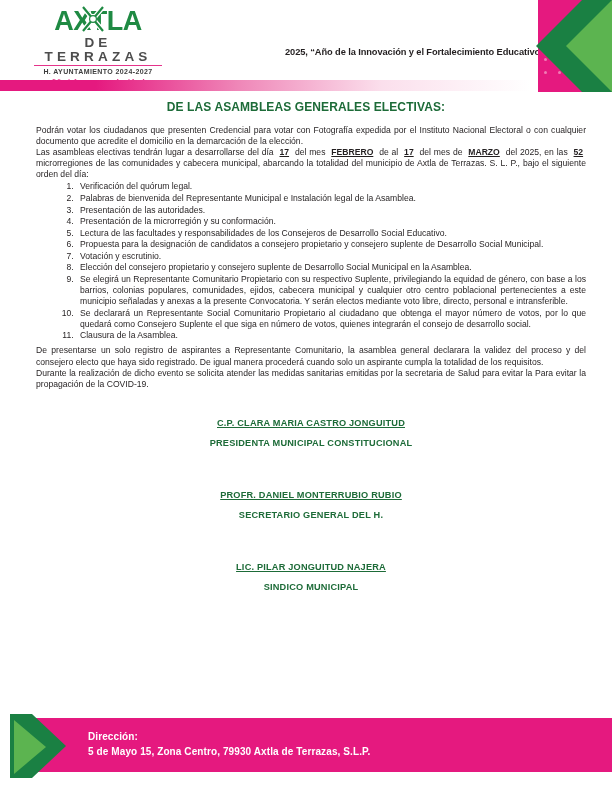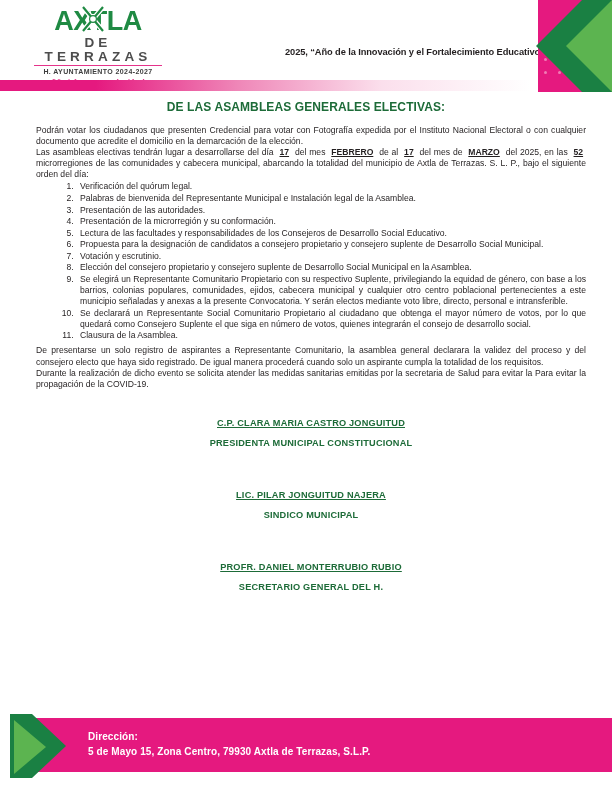--- a/index.html
+++ b/index.html
@@ -298,27 +298,27 @@
     <p class="para spaced">Durante la realización de dicho evento se solicita atender las medidas sanitarias emitidas por la secretaria de Salud para evitar la Para evitar la propagación de la COVID-19.</p>
 
     <div class="signatures">
 
       <div class="sig-block">
         <div class="sig-name">C.P. CLARA MARIA CASTRO JONGUITUD</div>
         <div class="sig-role">PRESIDENTA MUNICIPAL CONSTITUCIONAL</div>
       </div>
 
       <div class="sig-block">
+        <div class="sig-name">PROFR. DANIEL MONTERRUBIO RUBIO</div>
+        <div class="sig-role">SECRETARIO GENERAL DEL H.</div>
+      </div>
+
+      <div class="sig-block">
         <div class="sig-name">LIC. PILAR JONGUITUD NAJERA</div>
         <div class="sig-role">SINDICO MUNICIPAL</div>
-      </div>
-
-      <div class="sig-block">
-        <div class="sig-name">PROFR. DANIEL MONTERRUBIO RUBIO</div>
-        <div class="sig-role">SECRETARIO GENERAL DEL H.</div>
       </div>
 
     </div>
   </div>
 </div>
 
 <div class="footer">
   <div class="footer-bar"></div>
   <svg class="footer-chevron" viewBox="0 0 66 70">
     <polygon points="0,4 34,36 0,68" fill="#1a8043"></polygon>

